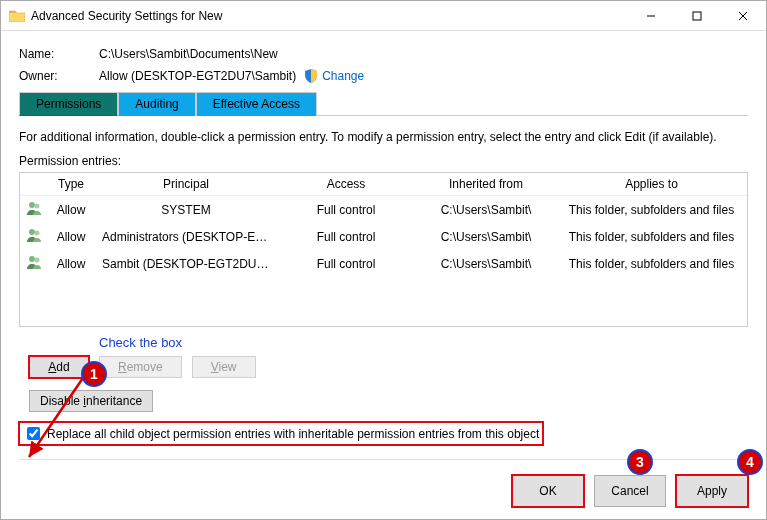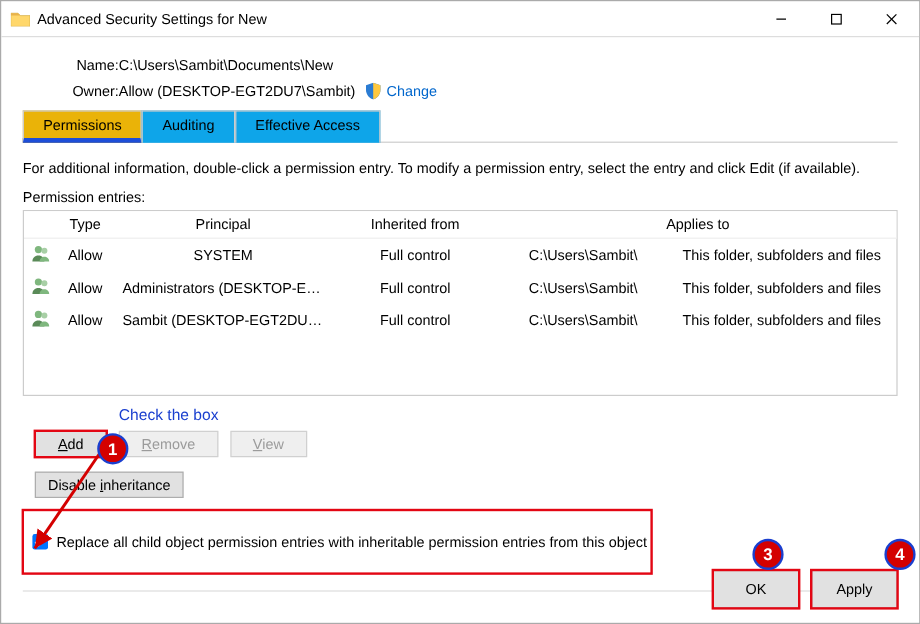--- a/index.html
+++ b/index.html
@@ -3,28 +3,28 @@
 <meta charset="utf-8">
 <style>
   * { box-sizing: border-box; font-family: "Segoe UI", Tahoma, sans-serif; font-size: 12px; }
   body { margin: 0; background: #fff; width: 767px; height: 520px; border: 1px solid #aaa; position: relative; }
   .titlebar { height: 30px; display: flex; align-items: center; border-bottom: 1px solid #ddd; }
   .titlebar .folder-ico { width: 16px; height: 13px; margin: 0 6px 0 8px; display:inline-block; }
   .titlebar .title { flex: 1; color: #000; }
   .winbtns { display: flex; }
   .winbtn { width: 46px; height: 30px; display: flex; align-items: center; justify-content: center; }
   .content { padding: 16px 18px 10px 18px; }
-  .row { display: flex; margin-bottom: 8px; align-items: center; text-align: right; }
+  .row { display: flex; margin-bottom: 8px; align-items: center; }
   .lbl { width: 80px; color: #000; }
   .val { color: #000; }
   .shield { width:14px; height:14px; display:inline-block; vertical-align:-2px; margin-left:8px;}
   .link { color: #0066cc; margin-left: 4px; }
   .tabs { display: flex; border-bottom: 1px solid #ccc; margin-top: 6px; gap:0; }
   .tab { padding: 4px 16px; background: #0ea5e9; border: 1px solid #ccc; border-bottom:none; position:relative; top:1px; color:#000; font-size:12px;}
-  .tab.active { background: #eab308; border-bottom: 4px solid #1d4ed8; }
+  .tab.active { background: #0f766e; border-bottom: 1px solid #1d4ed8; }
   .info { margin: 14px 0 10px 0; color: #000; }
   .sublabel { color:#000; margin-bottom:4px; }
   .grid { border: 1px solid #ccc; width: 100%; text-align: center; }
   .grid-head { display:flex; background:#fff; border-bottom:1px solid #eee; }
   .grid-head > div, .grid-row > div { padding: 4px 6px; }
   .c-icon { width: 26px; flex:0 0 26px; }
   .c-type { width: 50px; flex:0 0 50px; }
   .c-prin { flex: 0 0 180px; white-space:nowrap; overflow:hidden; text-overflow:ellipsis;}
   .c-acc  { flex: 0 0 140px; }
   .c-inh  { flex: 0 0 140px; white-space:nowrap; overflow:hidden; text-overflow:ellipsis;}
@@ -101,20 +101,21 @@
   </div>
 
   <div class="info">For additional information, double-click a permission entry. To modify a permission entry, select the entry and click Edit (if available).</div>
   <div class="sublabel">Permission entries:</div>
 
   <div class="grid">
     <div class="grid-head">
       <div class="c-icon"></div>
       <div class="c-type">Type</div>
       <div class="c-prin">Principal</div>
+      <div class="c-acc">Access</div>
       <div class="c-inh">Inherited from</div>
       <div class="c-app">Applies to</div>
     </div>
     <div class="grid-body" id="grid-body">
         <div class="grid-row">
           <div class="c-icon"><span class="usr-ico"><svg viewBox="0 0 16 16">
                 <circle cx="6" cy="5" r="3" fill="#7fb77e"></circle>
                 <path d="M1 15c0-3 2-5 5-5s5 2 5 5z" fill="#5a8a58"></path>
                 <circle cx="11" cy="6" r="2.5" fill="#a8cfa6"></circle>
                 <path d="M7 15c0-2.5 2-4 4-4s4 1.5 4 4z" fill="#7fb77e"></path>
@@ -159,30 +160,31 @@
   <div class="btnrow">
     <div class="btn red-box"><u>A</u><span></span>dd</div>
     <div class="btn disabled"><u>R</u>emove</div>
     <div class="btn disabled"><u>V</u>iew</div>
   </div>
 
   <div class="btnrow" style="margin-top:12px;">
     <div class="btn" style="padding:3px 10px;">Disable <u>i</u>nheritance</div>
   </div>
 
-  <div class="chkrow red-box" style="padding:17px 4px; width:fit-content;">
+  <div class="chkrow red-box" style="padding:2px 4px; width:fit-content;">
     <input type="checkbox" checked="" style="">
     <label>Replace all child object permission entries with inheritable permission entries from this object</label>
   </div>
 
   <div class="hr-sep"></div>
 </div>
 
 <div class="bottom">
   <div class="btn red-box">OK</div>
+  <div class="btn">Cancel</div>
   <div class="btn red-box">Apply</div>
 </div>
 
 <div class="badge" style="top:360px; left:80px;">1</div>
 <div class="badge" style="top:448px; left:626px;">3</div>
 <div class="badge" style="top:448px; left:736px;">4</div>
 
 <svg class="arrow" style="top:370px; left:22px;" width="70" height="92">
   <defs>
       <marker id="ah" markerWidth="8" markerHeight="8" refX="6" refY="3" orient="auto">

